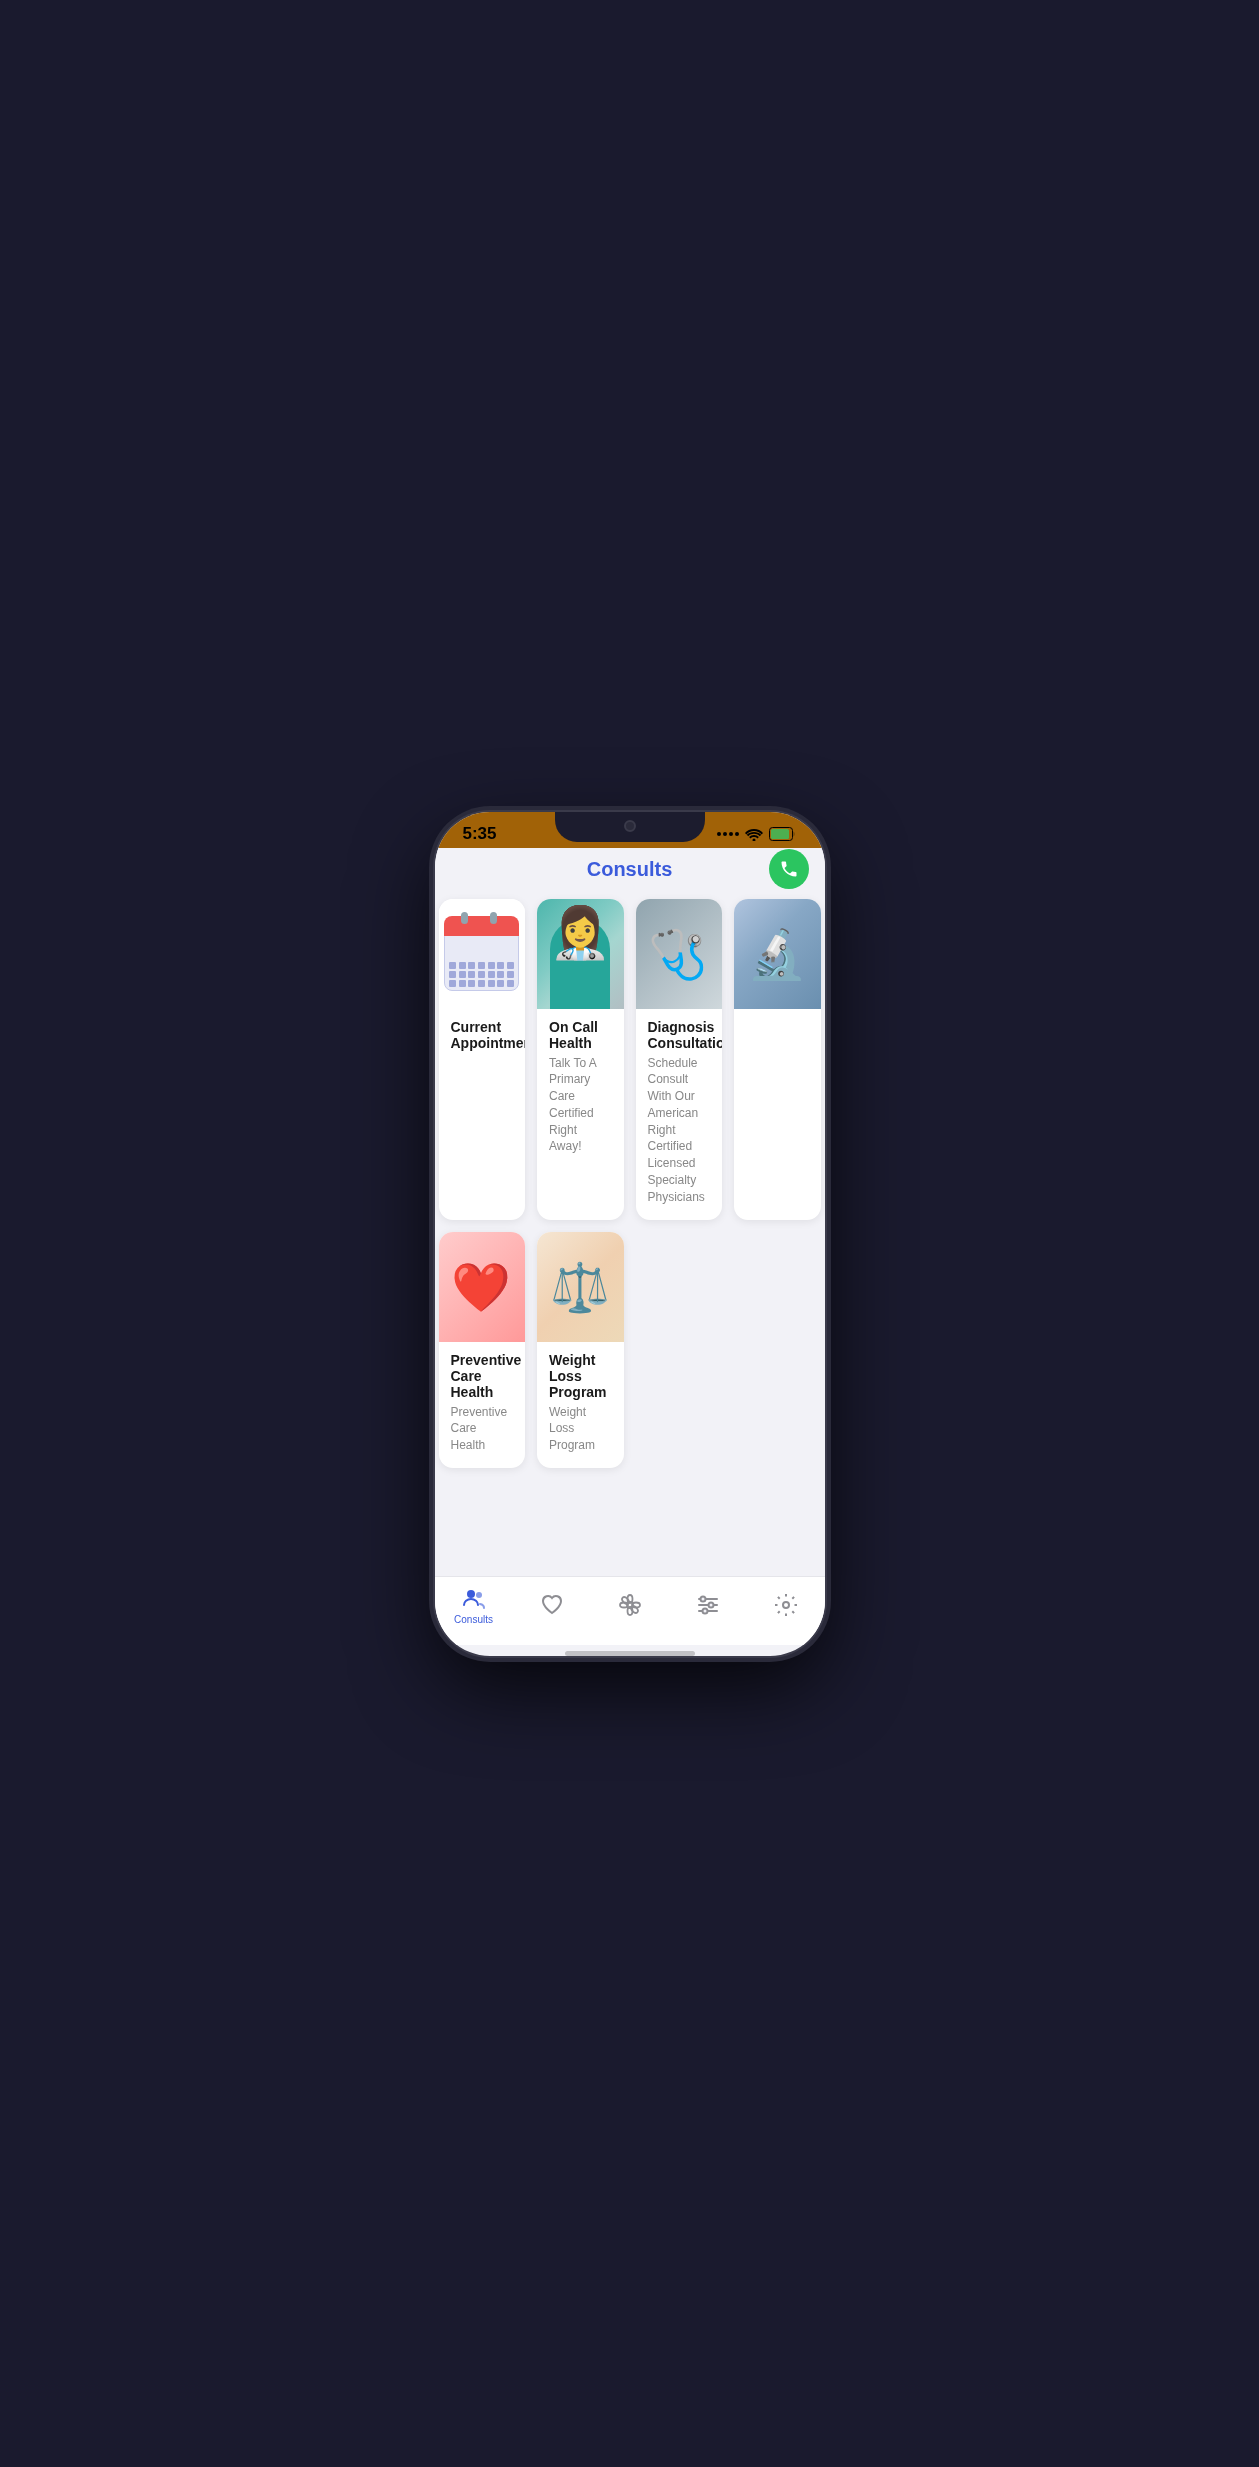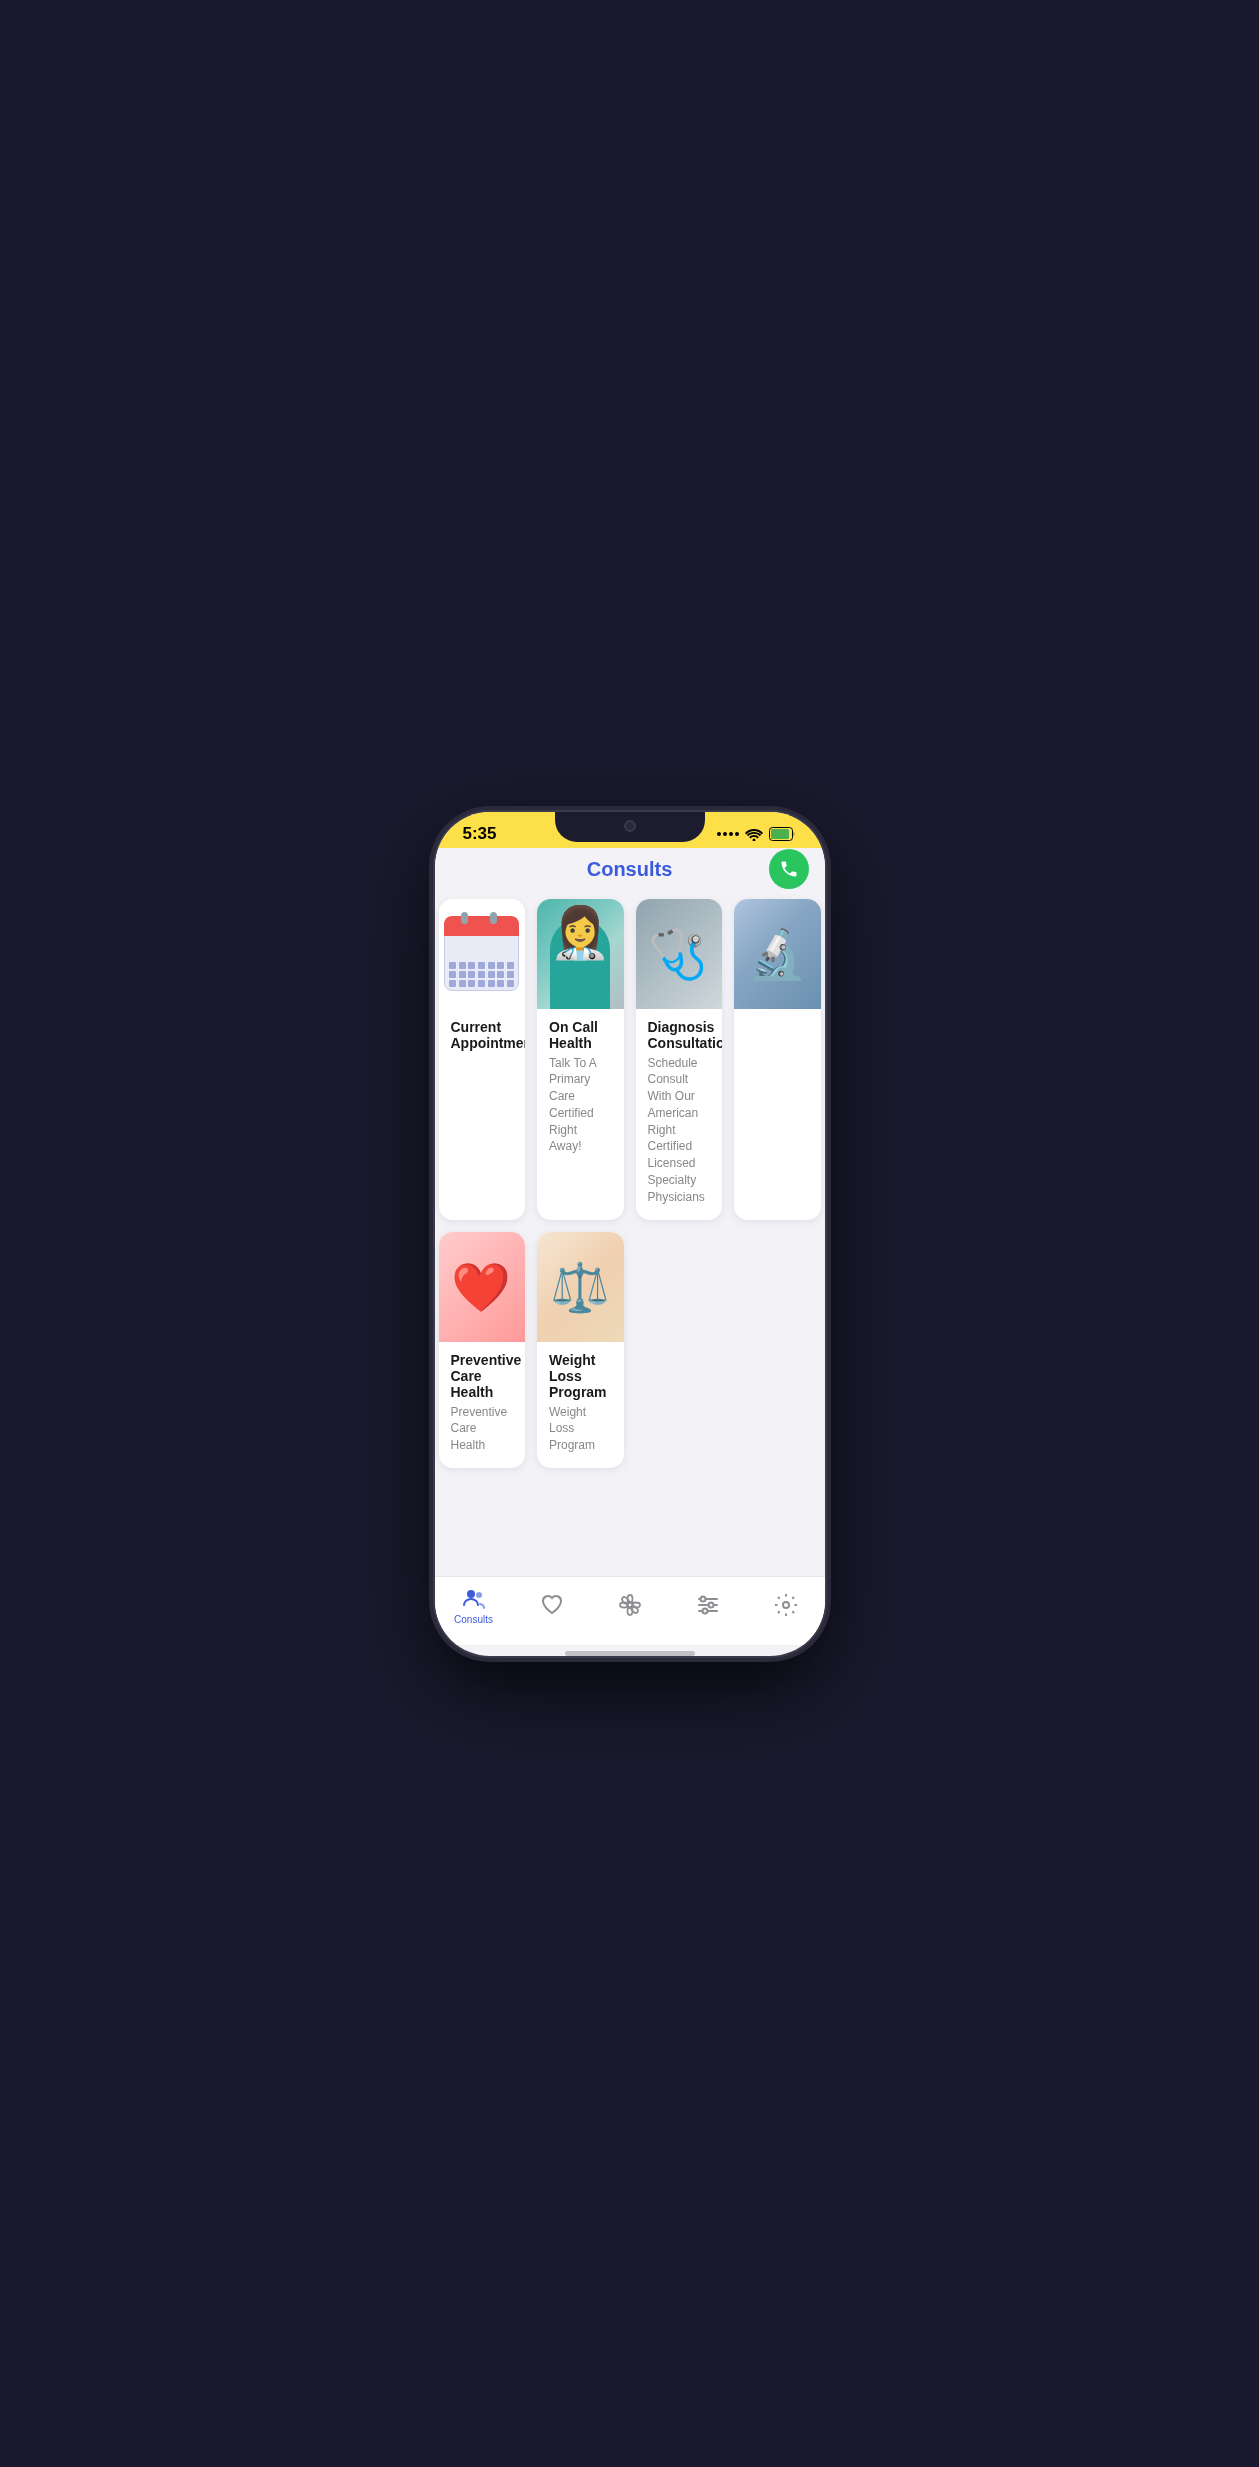--- a/index.html
+++ b/index.html
@@ -31,21 +31,21 @@
       display: flex;
       flex-direction: column;
     }
 
     
     .status-bar {
       display: flex;
       justify-content: space-between;
       align-items: center;
       padding: 12px 28px 4px;
-      background: #fde047;
+      background: #a16207;
       flex-shrink: 0;
     }
     .status-time {
       font-size: 17px;
       font-weight: 600;
       color: #000;
     }
     .status-icons {
       display: flex;
       align-items: center;

